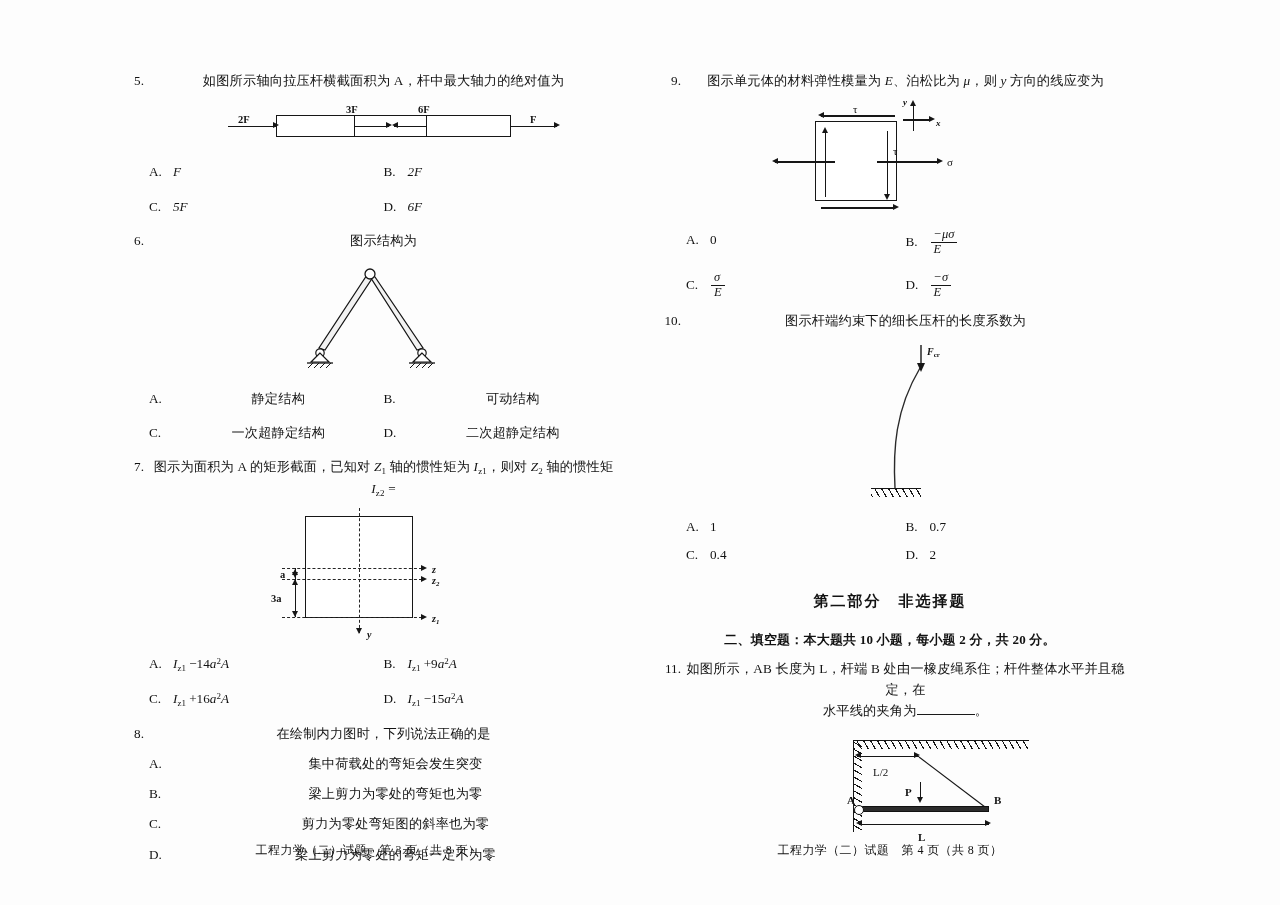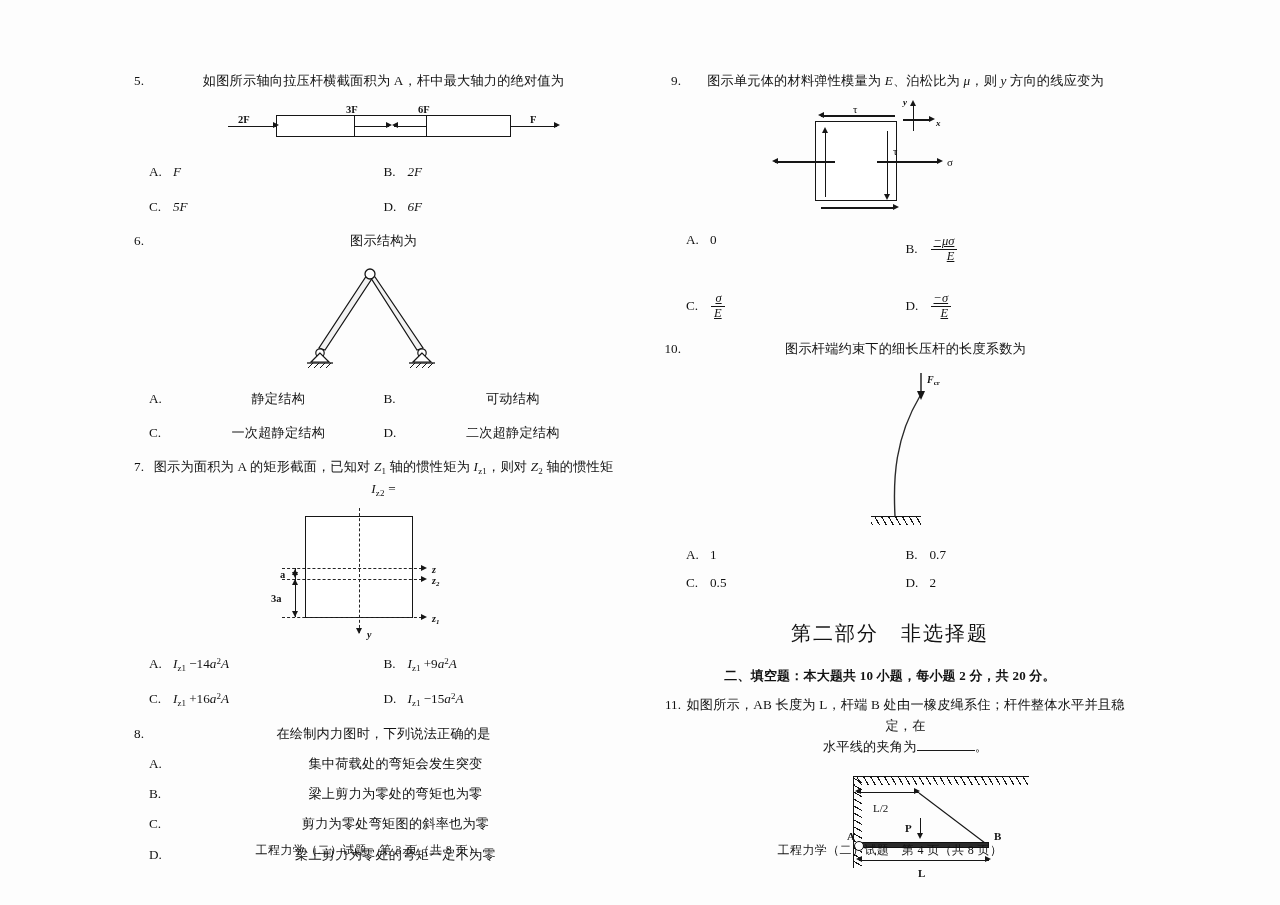--- a/index.html
+++ b/index.html
@@ -64,28 +64,27 @@
     font-size: 13.2px;
     display: flex;
     align-items: baseline;
   }
   .opt .lbl { width: 24px; flex: none; }
   .opt .txt { flex: 1; }
 
   
   .frac {
     display: inline-block;
-    text-align: right;
+    text-align: left;
     vertical-align: middle;
     line-height: 1.08;
     font-size: 12.5px;
-    margin: 7px 1px;
+    margin: 0 1px;
     position: relative;
     top: -1px;
-    text-decoration: underline;
   }
   .frac .num { display: block; padding: 0 3px; }
   .frac .den { display: block; padding: 0 3px; border-top: 1px solid #151515; }
 
   .fig { position: relative; margin: 8px 0 6px 0; }
 
   
   .bar5 { height: 52px; }
   .bar5 .rect {
     position: absolute; left: 158px; top: 16px;
@@ -182,22 +181,22 @@
     position: absolute;
     background: #2b2b2b;
     border: 1px solid #111;
     box-sizing: border-box;
   }
   .dimline { position: absolute; height: 1.1px; background: #161616; }
 
   
   .part-title {
     text-align: center;
-    font-size: 20px;
-    font-weight: normal;
+    font-size: 15px;
+    font-weight: bold;
     letter-spacing: 2px;
     margin: 26px 0 20px 0;
     font-family: "Liberation Sans", "DejaVu Sans", sans-serif;
   }
   .sec-line {
     font-size: 13px;
     font-weight: bold;
     margin-bottom: 9px;
   }
   .blank-ul { border-bottom: 1px solid #1a1a1a; display: inline-block; width: 58px; }
@@ -549,21 +548,21 @@
             <span class="txt">1</span>
           </div>
           <div class="opt">
             <span class="lbl">B.</span>
             <span class="txt">0.7</span>
           </div>
         </div>
         <div class="opt-row" style="margin-bottom:0;">
           <div class="opt">
             <span class="lbl">C.</span>
-            <span class="txt">0.5</span>
+            <span class="txt">0.4</span>
           </div>
           <div class="opt">
             <span class="lbl">D.</span>
             <span class="txt">2</span>
           </div>
         </div>
       </div>
     </div>
 
     <div class="part-title cn">第二部分　非选择题</div>

